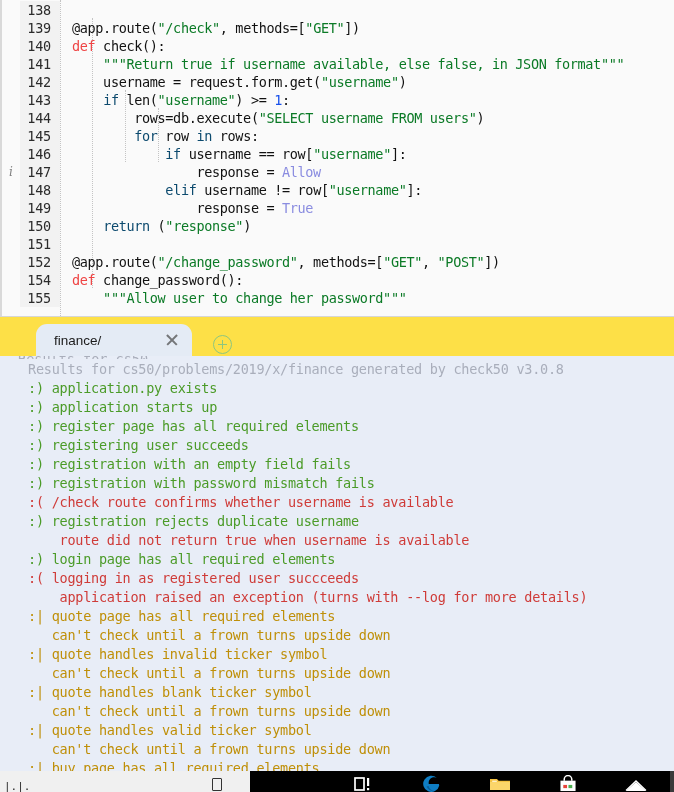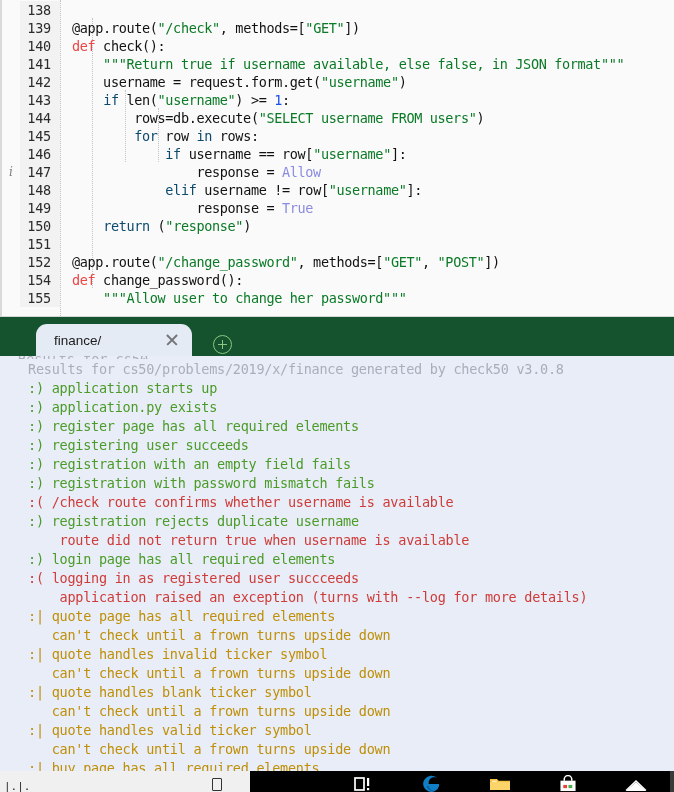--- a/index.html
+++ b/index.html
@@ -112,21 +112,21 @@
     width: 674px;
     height: 455px;
     background: #fbfbfb;
     border-top: 1px solid #d6d6d6;
     overflow: hidden;
   }
 
   .term-tabbar {
     position: relative;
     height: 39px;
-    background: #14532d;
+    background: #fde047;
   }
 
   .term-tab {
     position: absolute;
     left: 36px;
     top: 7px;
     height: 32px;
     min-width: 156px;
     background: #e4ebf5;
     border-radius: 11px 11px 0 0;
@@ -310,22 +310,22 @@
         <span class="term-tab-label">finance/</span>
         <span class="term-tab-close"></span>
       </div>
       <div class="term-add"></div>
     </div>
 
     <div class="term-body">
       <div class="term-clip">Results for cs50</div>
       <div id="term-lines">
           <div class="term-line t-head">Results for cs50/problems/2019/x/finance generated by check50 v3.0.8</div>
+          <div class="term-line t-pass">:) application.py exists</div>
           <div class="term-line t-pass">:) application starts up</div>
-          <div class="term-line t-pass">:) application.py exists</div>
           <div class="term-line t-pass">:) register page has all required elements</div>
           <div class="term-line t-pass">:) registering user succeeds</div>
           <div class="term-line t-pass">:) registration with an empty field fails</div>
           <div class="term-line t-pass">:) registration with password mismatch fails</div>
           <div class="term-line t-fail">:( /check route confirms whether username is available</div>
           <div class="term-line t-pass">:) registration rejects duplicate username</div>
           <div class="term-line t-fail">    route did not return true when username is available</div>
           <div class="term-line t-pass">:) login page has all required elements</div>
           <div class="term-line t-fail">:( logging in as registered user succceeds</div>
           <div class="term-line t-fail">    application raised an exception (turns with --log for more details)</div>

